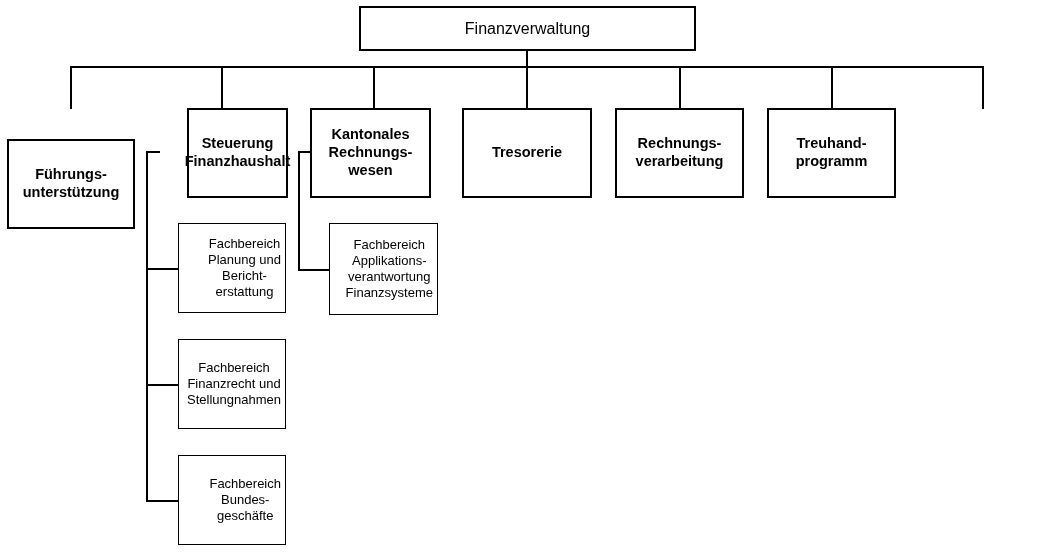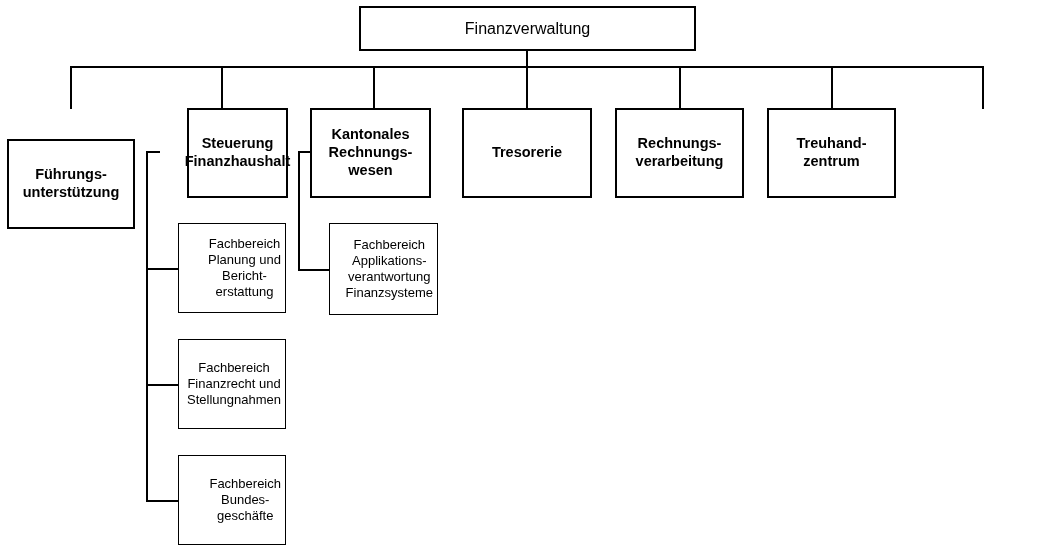--- a/index.html
+++ b/index.html
@@ -97,21 +97,21 @@
   </div>
   <div class="node dept" style="left:462px; top:108px; width:130px; height:90px;">
     <span class="node-label">Tresorerie</span>
   </div>
   <div class="node dept" style="left:615px; top:108px; width:129px; height:90px;">
     <span class="node-label">Rechnungs-
 verarbeitung</span>
   </div>
   <div class="node dept" style="left:767px; top:108px; width:129px; height:90px;">
     <span class="node-label">Treuhand-
-zentrum</span>
+programm</span>
   </div>
 
   <div class="connector thin h" style="left:146px; top:151px; width:14px;"></div>
   <div class="connector thin v" style="left:146px; top:151px; height:350px;"></div>
   <div class="connector thin h" style="left:146px; top:268px; width:33px;"></div>
   <div class="connector thin h" style="left:146px; top:384px; width:33px;"></div>
   <div class="connector thin h" style="left:146px; top:500px; width:33px;"></div>
 
   <div class="connector thin h" style="left:298px; top:151px; width:13px;"></div>
   <div class="connector thin v" style="left:298px; top:151px; height:119px;"></div>

